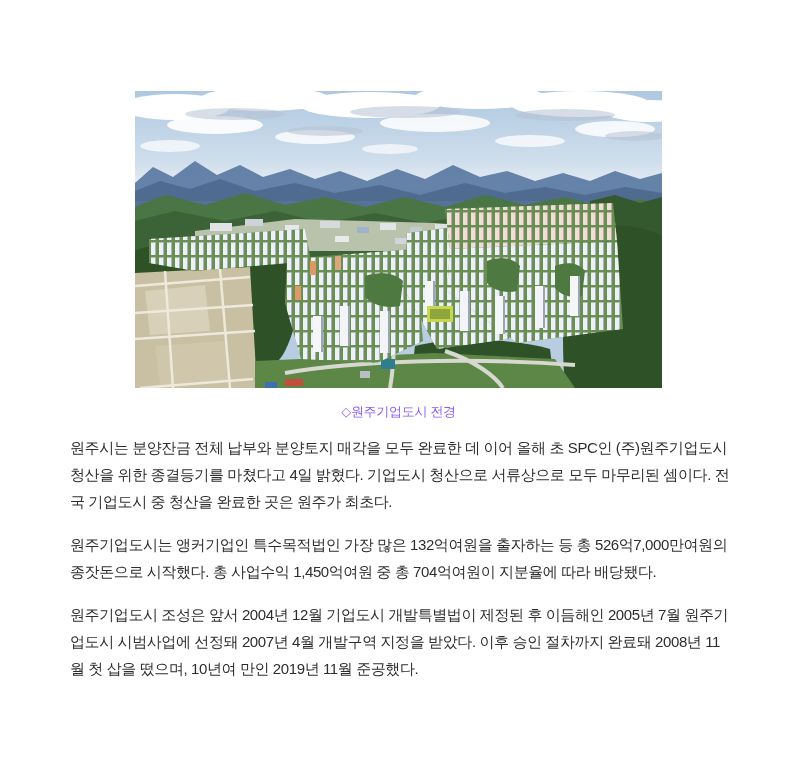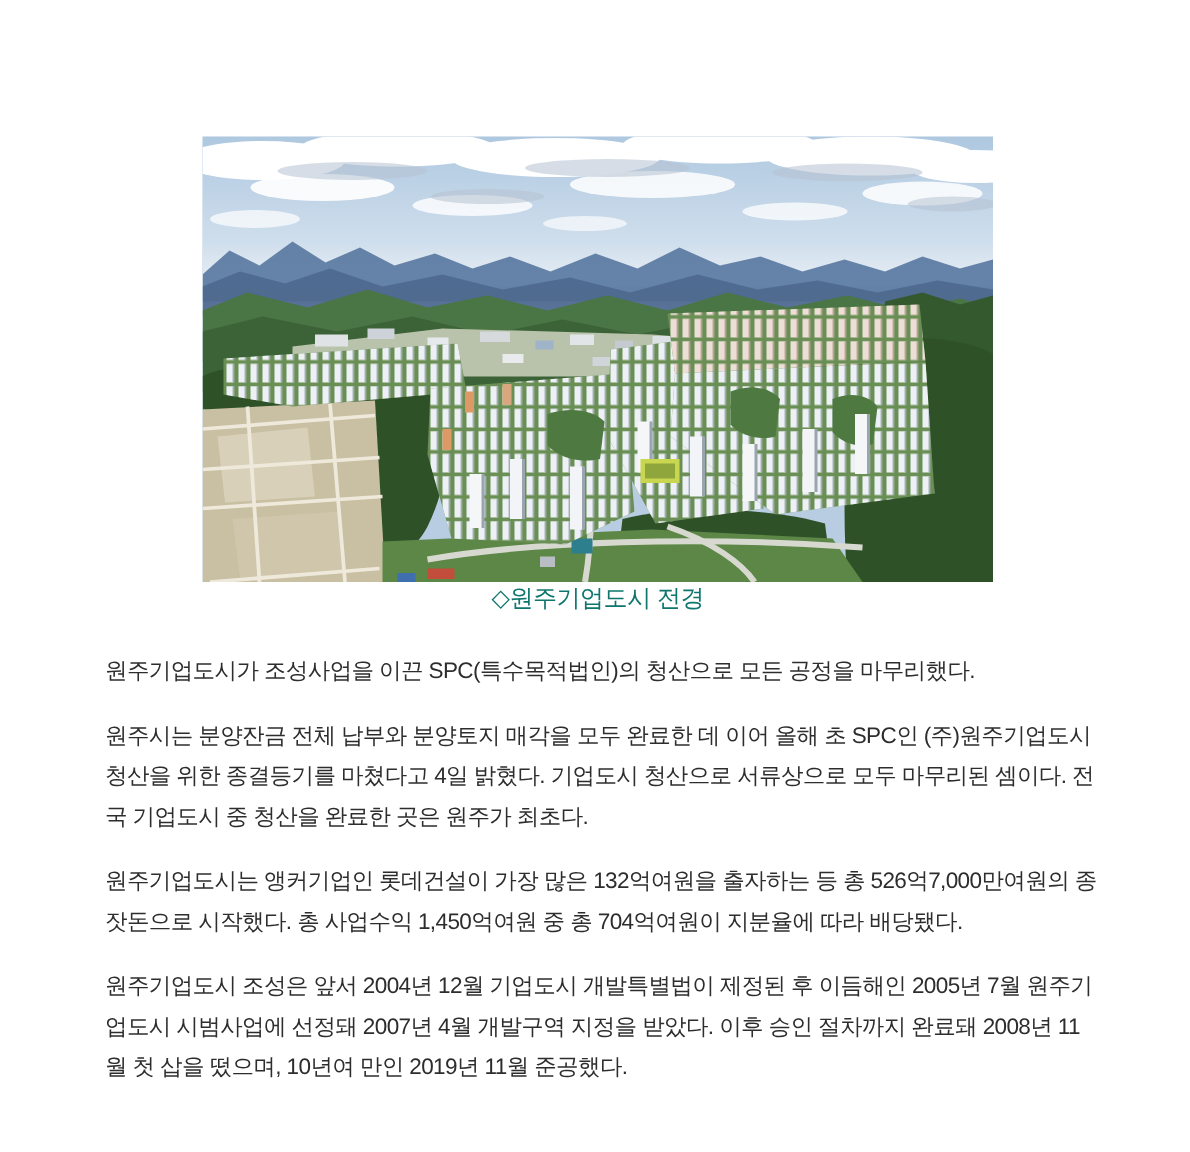--- a/index.html
+++ b/index.html
@@ -34,24 +34,24 @@
   
   .figure { position: absolute; left: 135px; top: 91px; width: 527px; }
   .photo {
     width: 527px; height: 297px;
     overflow: hidden;
     background: #b9cde2;
   }
   .photo svg { display: block; }
   .caption {
     text-align: center;
-    font-size: 16px;
-    color: #0f766e;
+    font-size: 13px;
+    color: #8b5cf6;
     letter-spacing: -0.3px;
-    margin-top: 1px;
+    margin-top: 15px;
   }
 
   
   .body-text {
     position: absolute;
     left: 70px; top: 434px;
     width: 662px;
   }
   .body-text p {
     font-size: 15px;
@@ -222,19 +222,18 @@
 
           <rect x="292" y="215" width="26" height="16" fill="#c9d64f"></rect>
           <rect x="295" y="218" width="20" height="10" fill="#8fa63c"></rect>
         </g>
       </svg>
     </div>
     <figcaption class="caption">◇원주기업도시 전경</figcaption>
   </figure>
 
   <main class="body-text">
-    <p>원주기업도시가 조성사업을 이끈 SPC(특수목적법인)의 청산으로 모든 공정을 마무리했다.</p>
     <p>원주시는 분양잔금 전체 납부와 분양토지 매각을 모두 완료한 데 이어 올해 초 SPC인 (주)원주기업도시 청산을 위한 종결등기를 마쳤다고 4일 밝혔다. 기업도시 청산으로 서류상으로 모두 마무리된 셈이다. 전국 기업도시 중 청산을 완료한 곳은 원주가 최초다.</p>
-    <p>원주기업도시는 앵커기업인 롯데건설이 가장 많은 132억여원을 출자하는 등 총 526억7,000만여원의 종잣돈으로 시작했다. 총 사업수익 1,450억여원 중 총 704억여원이 지분율에 따라 배당됐다.</p>
+    <p>원주기업도시는 앵커기업인 특수목적법인 가장 많은 132억여원을 출자하는 등 총 526억7,000만여원의 종잣돈으로 시작했다. 총 사업수익 1,450억여원 중 총 704억여원이 지분율에 따라 배당됐다.</p>
     <p>원주기업도시 조성은 앞서 2004년 12월 기업도시 개발특별법이 제정된 후 이듬해인 2005년 7월 원주기업도시 시범사업에 선정돼 2007년 4월 개발구역 지정을 받았다. 이후 승인 절차까지 완료돼 2008년 11월 첫 삽을 떴으며, 10년여 만인 2019년 11월 준공했다.</p>
   </main>
 
 </div>
 
 </body></html>

